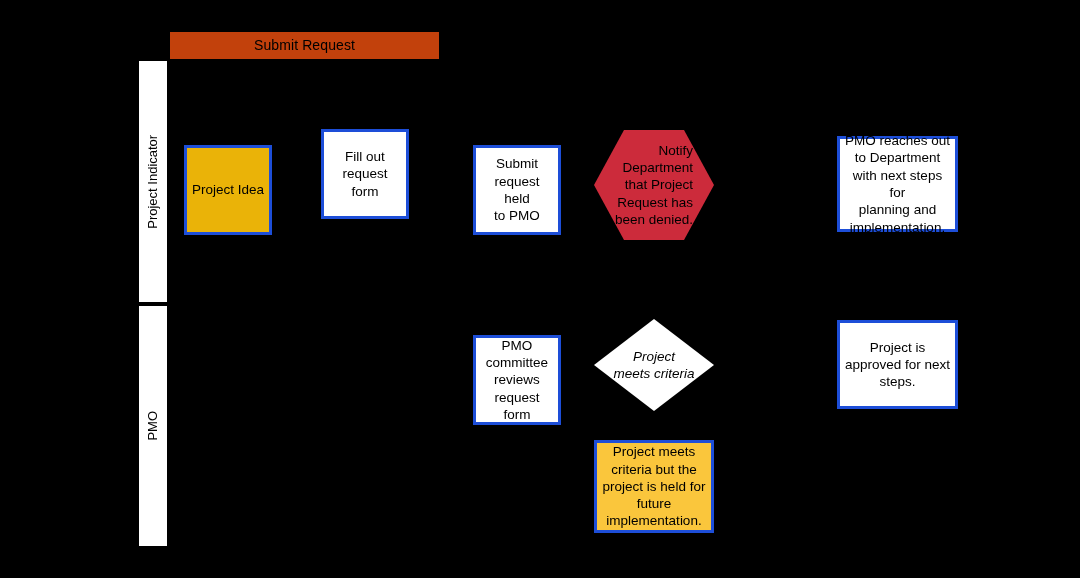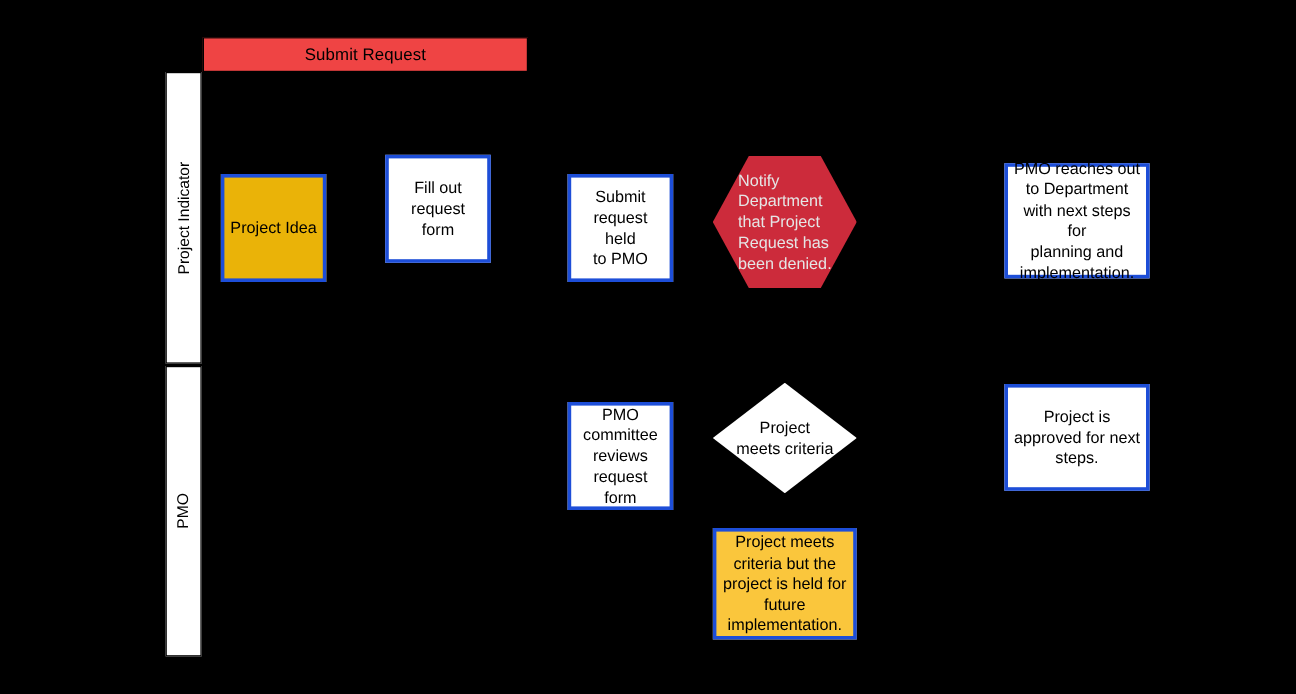--- a/index.html
+++ b/index.html
@@ -15,21 +15,21 @@
     position: relative;
     width: 1080px;
     height: 578px;
     background: #000000;
     overflow: hidden;
   }
 
   
   .phase-header {
     position: absolute;
-    background: #ef4444;
+    background: #c2410c;
     border: 1px solid #000000;
     box-sizing: border-box;
     display: flex;
     align-items: center;
     justify-content: center;
     color: #000000;
     font-size: 14px;
     line-height: 1.2;
     letter-spacing: 0.1px;
   }
@@ -80,22 +80,22 @@
 
   
   .hexagon {
     position: absolute;
     background: #cc2b3b;
     -webkit-clip-path: polygon(25% 0%, 75% 0%, 100% 50%, 75% 100%, 25% 100%, 0% 50%);
     clip-path: polygon(25% 0%, 75% 0%, 100% 50%, 75% 100%, 25% 100%, 0% 50%);
     display: flex;
     align-items: center;
     justify-content: center;
-    text-align: left;
-    color: #e5e5e5;
+    text-align: right;
+    color: #000000;
     font-size: 13.5px;
     line-height: 1.28;
     white-space: pre-line;
     box-sizing: border-box;
   }
 
   
   .diamond {
     position: absolute;
     background: #ffffff;
@@ -103,20 +103,21 @@
     clip-path: polygon(50% 0%, 100% 50%, 50% 100%, 0% 50%);
     display: flex;
     align-items: center;
     justify-content: center;
     text-align: center;
     color: #000000;
     font-size: 13.5px;
     line-height: 1.28;
     white-space: pre-line;
     box-sizing: border-box;
+    font-style: italic;
   }
 </style>
 </head>
 <body>
 
 <div id="canvas">
 
   <div class="phase-header" style="left:169px; top:31px; width:271px; height:29px;">
     <span>Submit Request</span>
   </div>

